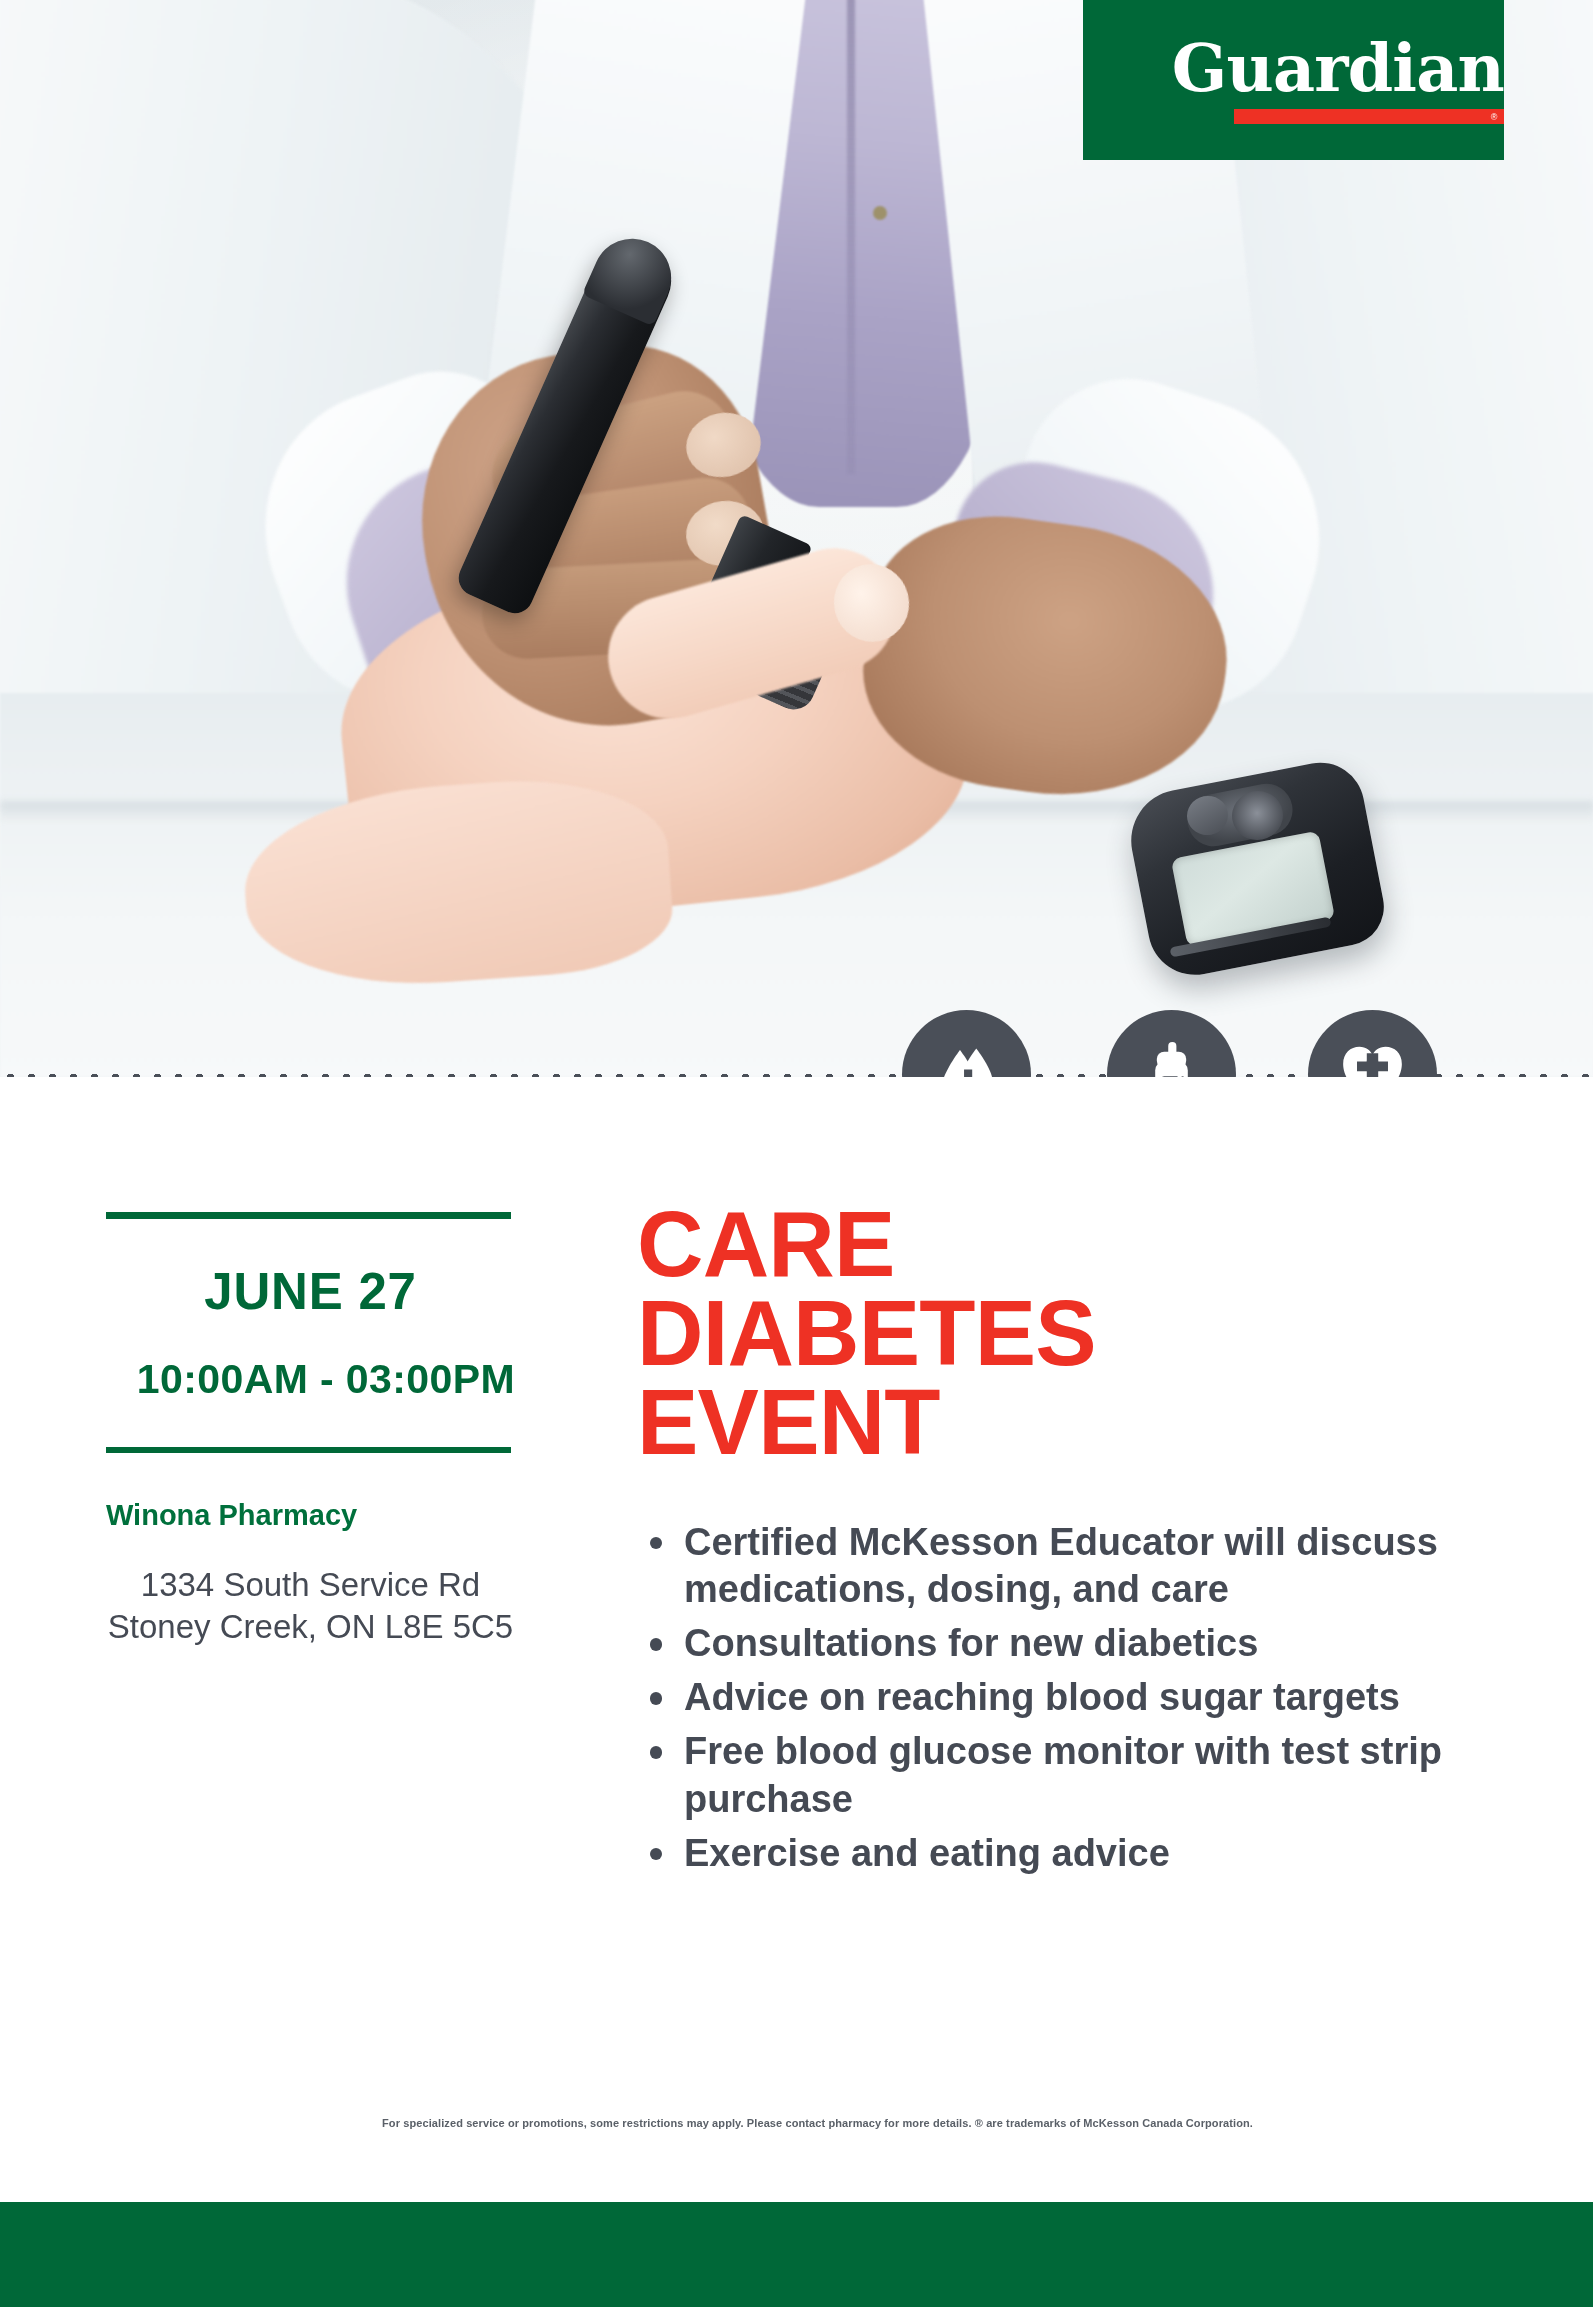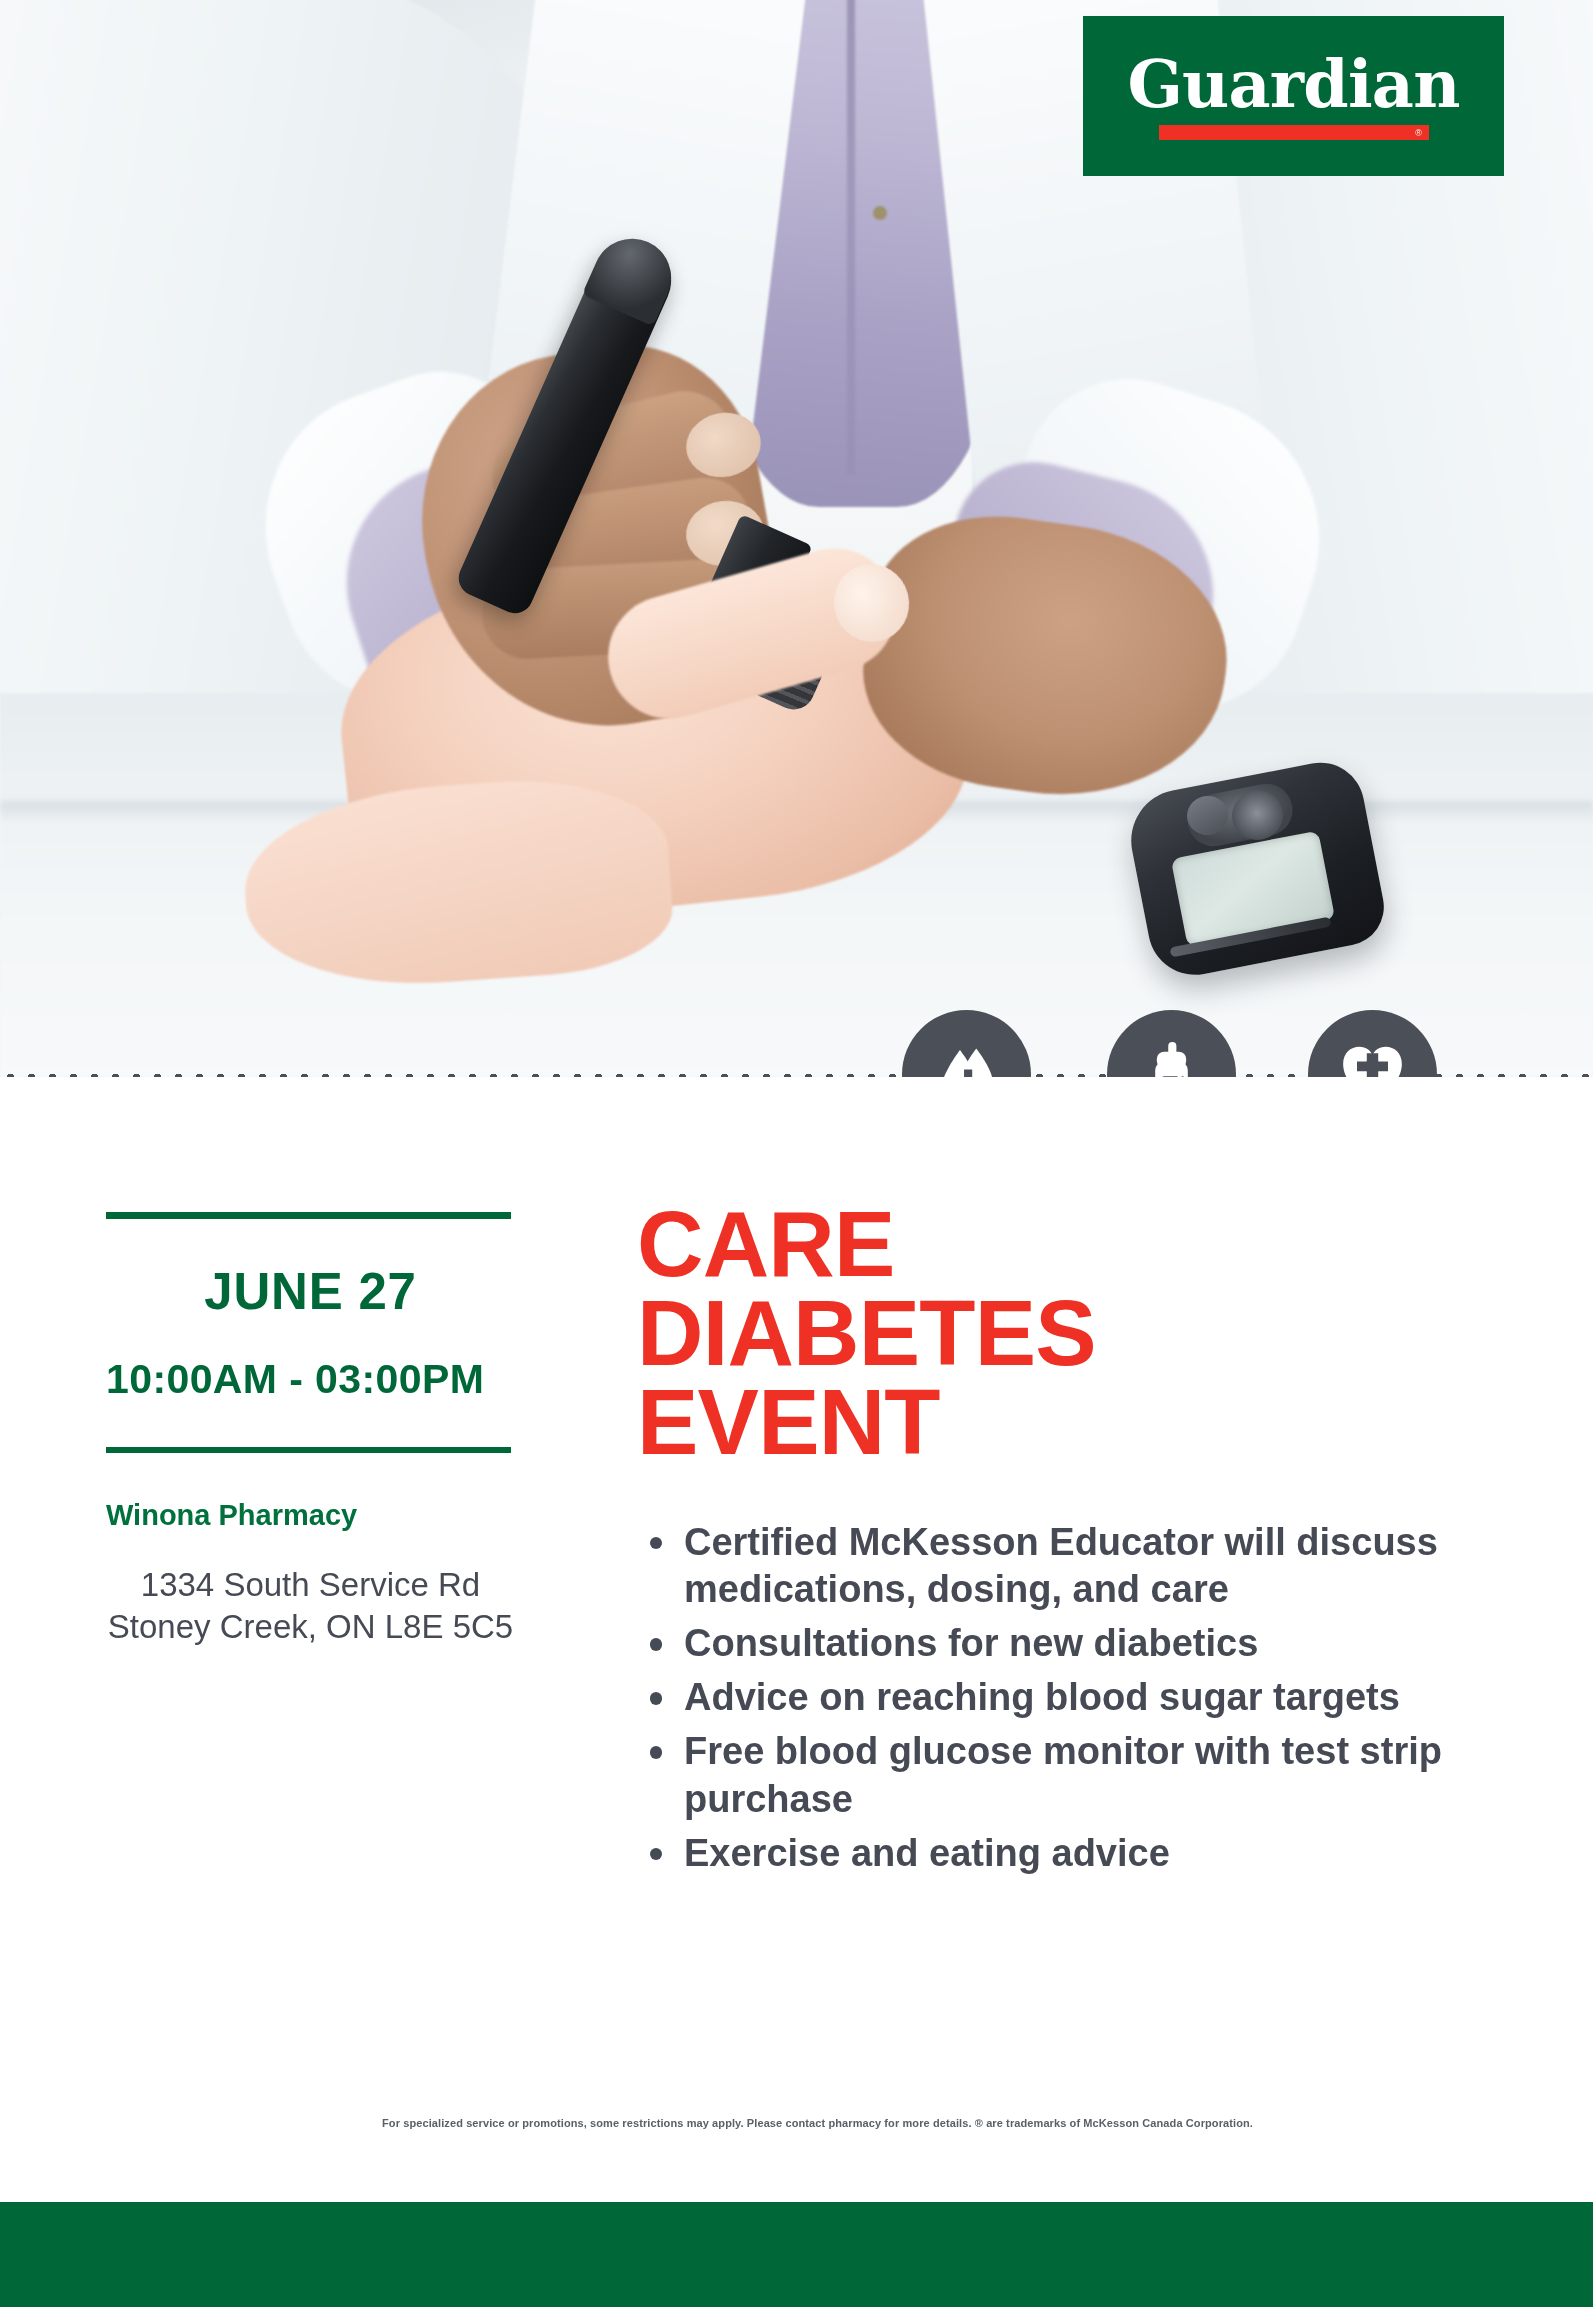--- a/index.html
+++ b/index.html
@@ -199,21 +199,21 @@
   }
   .meter-strip{
     position:absolute;left:1169px;top:932px;width:163px;height:9.8px;
     background:linear-gradient(90deg,#5c6168,#2a2d32);border-radius:4.9px;transform:rotate(-11deg);
   }
 
   
   .logo-box{
     position:absolute;left:1083px;top:0;width:421px;height:160px;
     background:#006838;display:flex;flex-direction:column;
-    align-items:center;justify-content:center;margin-top:16px;
+    align-items:flex-end;justify-content:center;
   }
   .logo-word{
     color:#ffffff;font-family:"DejaVu Serif", serif;
     font-size:65px;font-weight:700;letter-spacing:-0.8px;line-height:1;
     padding:0 0 3.3px 0;
   }
   .logo-bar{
     position:relative;width:270px;height:15.5px;background:#ee3124;margin-top:4.9px;
   }
   .logo-reg{
@@ -239,21 +239,21 @@
 
   
   .col-left{position:absolute;left:106px;top:135px;width:409px;}
   .rule{width:405px;height:6.5px;background:#006838;}
   .date{
     color:#006838;font-size:51px;font-weight:700;letter-spacing:0.8px;
     text-align:center;margin:47px 0 0 0;line-height:1;
   }
   .time{
     color:#006838;font-size:41px;font-weight:700;letter-spacing:0.4px;
-    text-align:left;margin:42px 0 0 0;line-height:1;
+    text-align:right;margin:42px 0 0 0;line-height:1;
   }
   .rule2{width:405px;height:6.5px;background:#006838;margin-top:47px;}
   .pharmacy{
     color:#00703c;font-size:29px;font-weight:700;margin-top:45px;line-height:1.2;
   }
   .address{
     color:#454a54;font-size:33px;font-weight:400;margin-top:31px;line-height:1.28;text-align:center;
   }
 
   

